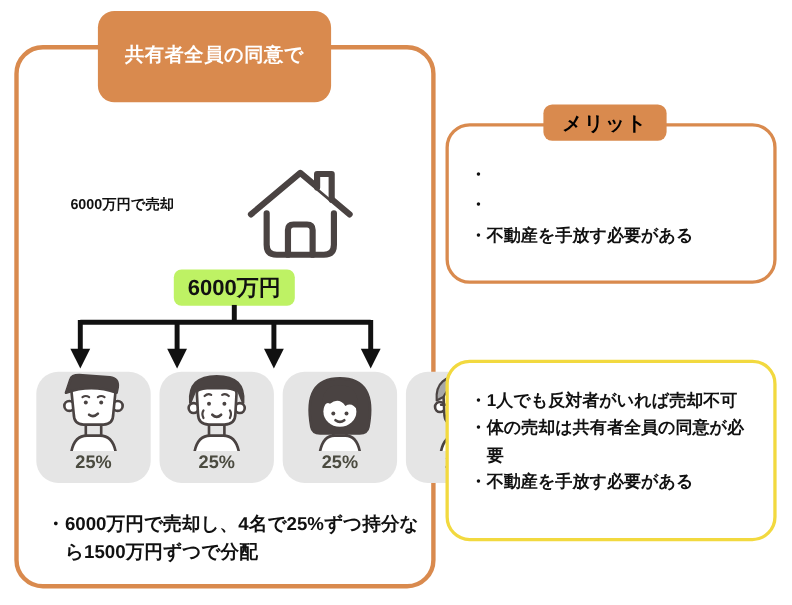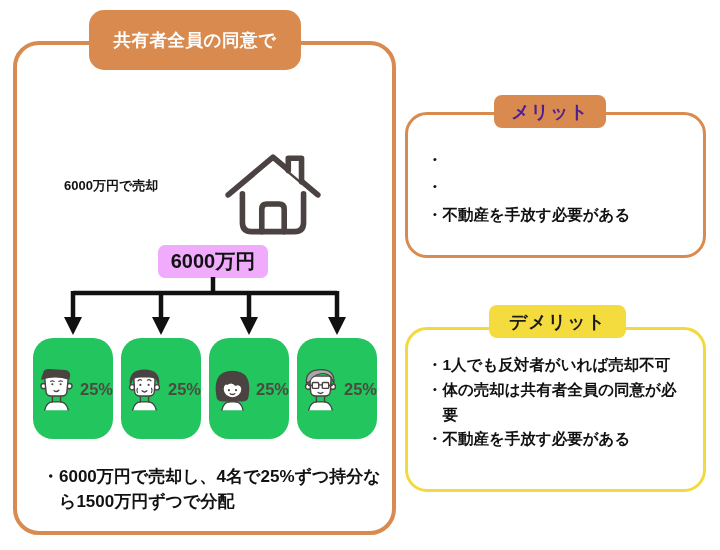--- a/index.html
+++ b/index.html
@@ -3,54 +3,54 @@
 <meta charset="utf-8">
 <style>
   * { margin:0; padding:0; box-sizing:border-box; }
   html,body { background:#fff; }
   body { font-family:"Liberation Sans", sans-serif; color:#141414; }
   #canvas { position:relative; width:720px; height:550px; background:#fff; overflow:hidden; }
 
   
   .main-box { position:absolute; left:13px; top:41px; width:383px; height:494px;
               border:4px solid #D98A4E; border-radius:26px; background:#fff; }
-  .main-badge { position:absolute; left:89px; top:10px; width:212px; height:60px;
+  .main-badge { position:absolute; left:89px; top:10px; width:212px; height:83px;
                 background:#D98A4E; border-radius:15px; z-index:3;
                 display:flex; flex-direction:column; align-items:center; justify-content:center;
-                color:#fff; font-size:17.5px; font-weight:700; line-height:1.5; letter-spacing:.5px; }
+                color:#fff; font-size:17.5px; font-weight:700; line-height:1.5; letter-spacing:.5px;font-family:Liberation Mono, monospace; }
   .law-note { position:absolute; left:30px; top:87px; width:348px; z-index:2;
               text-align:center; font-size:19px; font-weight:700; line-height:1.36; color:#111; }
   .law-note .hl { background:linear-gradient(transparent 36%, #F6CCA0 36%); padding:0 3px; }
 
   .sale-label { position:absolute; left:64px; top:177px; font-size:13px; font-weight:700; color:#111; }
   .house-wrap { position:absolute; left:220px; top:147px; width:106px; height:94px; }
 
   .amount-chip { position:absolute; left:158px; top:245px; width:110px; height:33px;
-                 background:#f0abfc; border-radius:7px; display:flex; align-items:center; justify-content:center;
+                 background:#bef264; border-radius:7px; display:flex; align-items:center; justify-content:center;
                  font-size:20px; font-weight:700; color:#111; }
 
   .tree-wrap { position:absolute; left:30px; top:277px; width:340px; height:62px; }
 
   .owners { position:absolute; left:33px; top:338px; display:flex; gap:8px; }
-  .owner-card { width:80px; height:101px; background:#22c55e; border-radius:20px;
-                display:flex; flex-direction:row; align-items:center; overflow:hidden; }
+  .owner-card { width:104px; height:101px; background:#e5e5e5; border-radius:20px;
+                display:flex; flex-direction:column; align-items:center; overflow:hidden; }
   .owner-card svg { width:80px; height:72px; display:block; }
   .share-label { font-size:16.5px; font-weight:700; color:#4B4B40; line-height:1; margin-top:2px; }
 
   .footnote { position:absolute; left:42px; top:465px; width:340px; display:flex;
               font-size:17px; font-weight:700; line-height:1.45; color:#111; }
   .footnote .bullet { flex:0 0 14px; }
 
   
   .merit-box { position:absolute; left:405px; top:112px; width:301px; height:146px;
                border:3.5px solid #D98A4E; border-radius:22px; background:#fff; }
   .merit-badge { position:absolute; left:494px; top:95px; width:112px; height:33px;
                  background:#D98A4E; border-radius:8px; z-index:3;
                  display:flex; align-items:center; justify-content:center;
-                 color:#4c1d95; font-size:18px; font-weight:700; letter-spacing:1px; }
+                 color:#000000; font-size:18px; font-weight:700; letter-spacing:1px; }
   .merit-list { position:absolute; left:427px; top:146px; width:262px; z-index:2; }
   .merit-list .li { display:flex; font-size:15.5px; font-weight:700; line-height:1.77; color:#111; }
   .merit-list .bullet, .demerit-list .bullet { flex:0 0 13px; }
 
   .demerit-box { position:absolute; left:405px; top:327px; width:301px; height:165px;
                  border:3.5px solid #F2D93F; border-radius:22px; background:#fff; }
   .demerit-badge { position:absolute; left:489px; top:305px; width:137px; height:33px;
                    background:#F5DC3E; border-radius:8px; z-index:3;
                    display:flex; align-items:center; justify-content:center;
                    color:#1A1A1A; font-size:18px; font-weight:700; letter-spacing:1px; }
@@ -194,21 +194,20 @@
     <div class="li">
       <span class="bullet">・</span>
     </div>
     <div class="li">
       <span class="bullet">・</span>
       <span>不動産を手放す必要がある</span>
     </div>
   </div>
 
   <div class="demerit-box"></div>
-  <div class="demerit-badge">デメリット</div>
   <div class="demerit-list">
     <div class="li">
       <span class="bullet">・</span>
       <span>1人でも反対者がいれば売却不可</span>
     </div>
     <div class="li">
       <span class="bullet">・</span>
       <span>体の売却は共有者全員の同意が必要</span>
     </div>
     <div class="li">

